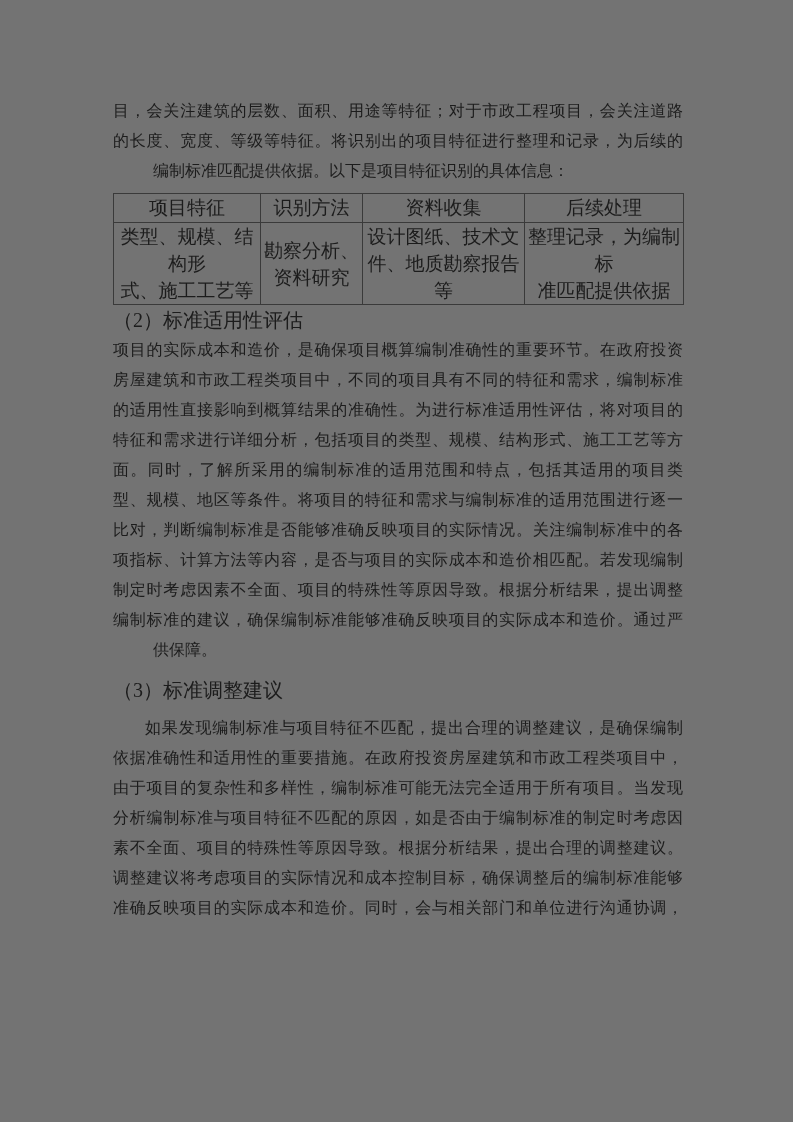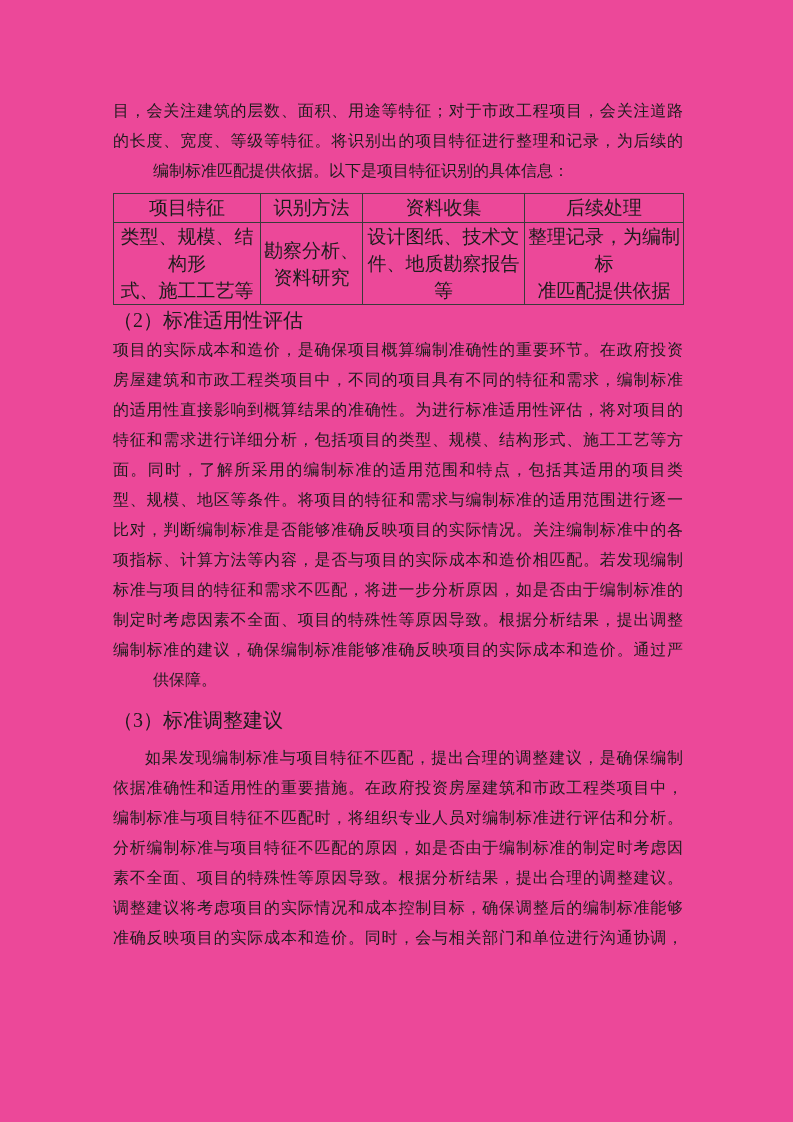--- a/index.html
+++ b/index.html
@@ -5,21 +5,21 @@
   html, body {
     margin: 0;
     padding: 0;
     background: #ffffff;
   }
   .page {
     position: relative;
     width: 793px;
     height: 1122px;
     box-sizing: border-box;
-    background: #ec4899;
+    background: #737373;
     padding: 96px 110px 0 113px;
     font-family: "Liberation Serif", "DejaVu Serif", serif;
     color: #1c1c1c;
     overflow: hidden;
   }
   .para {
     width: 570px;
   }
   .line {
     height: 30px;
@@ -122,31 +122,30 @@
 
   <div class="para" id="section2-para">
       <div class="line just">项目的实际成本和造价，是确保项目概算编制准确性的重要环节。在政府投资</div>
       <div class="line just">房屋建筑和市政工程类项目中，不同的项目具有不同的特征和需求，编制标准</div>
       <div class="line just">的适用性直接影响到概算结果的准确性。为进行标准适用性评估，将对项目的</div>
       <div class="line just">特征和需求进行详细分析，包括项目的类型、规模、结构形式、施工工艺等方</div>
       <div class="line just">面。同时，了解所采用的编制标准的适用范围和特点，包括其适用的项目类</div>
       <div class="line just">型、规模、地区等条件。将项目的特征和需求与编制标准的适用范围进行逐一</div>
       <div class="line just">比对，判断编制标准是否能够准确反映项目的实际情况。关注编制标准中的各</div>
       <div class="line just">项指标、计算方法等内容，是否与项目的实际成本和造价相匹配。若发现编制</div>
-      <div class="line just">标准与项目的特征和需求不匹配，将进一步分析原因，如是否由于编制标准的</div>
       <div class="line just">制定时考虑因素不全面、项目的特殊性等原因导致。根据分析结果，提出调整</div>
       <div class="line just">编制标准的建议，确保编制标准能够准确反映项目的实际成本和造价。通过严</div>
       <div class="line plain">供保障。</div>
     </div>
 
   <div class="heading heading-spaced">（3）标准调整建议</div>
 
   <div class="para" id="section3-para">
       <div class="line just indent">如果发现编制标准与项目特征不匹配，提出合理的调整建议，是确保编制</div>
       <div class="line just">依据准确性和适用性的重要措施。在政府投资房屋建筑和市政工程类项目中，</div>
-      <div class="line just">编制标准与项目特征不匹配时，将组织专业人员对编制标准进行评估和分析。</div>
+      <div class="line just">由于项目的复杂性和多样性，编制标准可能无法完全适用于所有项目。当发现</div>
       <div class="line just">分析编制标准与项目特征不匹配的原因，如是否由于编制标准的制定时考虑因</div>
       <div class="line just">素不全面、项目的特殊性等原因导致。根据分析结果，提出合理的调整建议。</div>
       <div class="line just">调整建议将考虑项目的实际情况和成本控制目标，确保调整后的编制标准能够</div>
       <div class="line just">准确反映项目的实际成本和造价。同时，会与相关部门和单位进行沟通协调，</div>
     </div>
 
 </div>
 
 </body></html>

